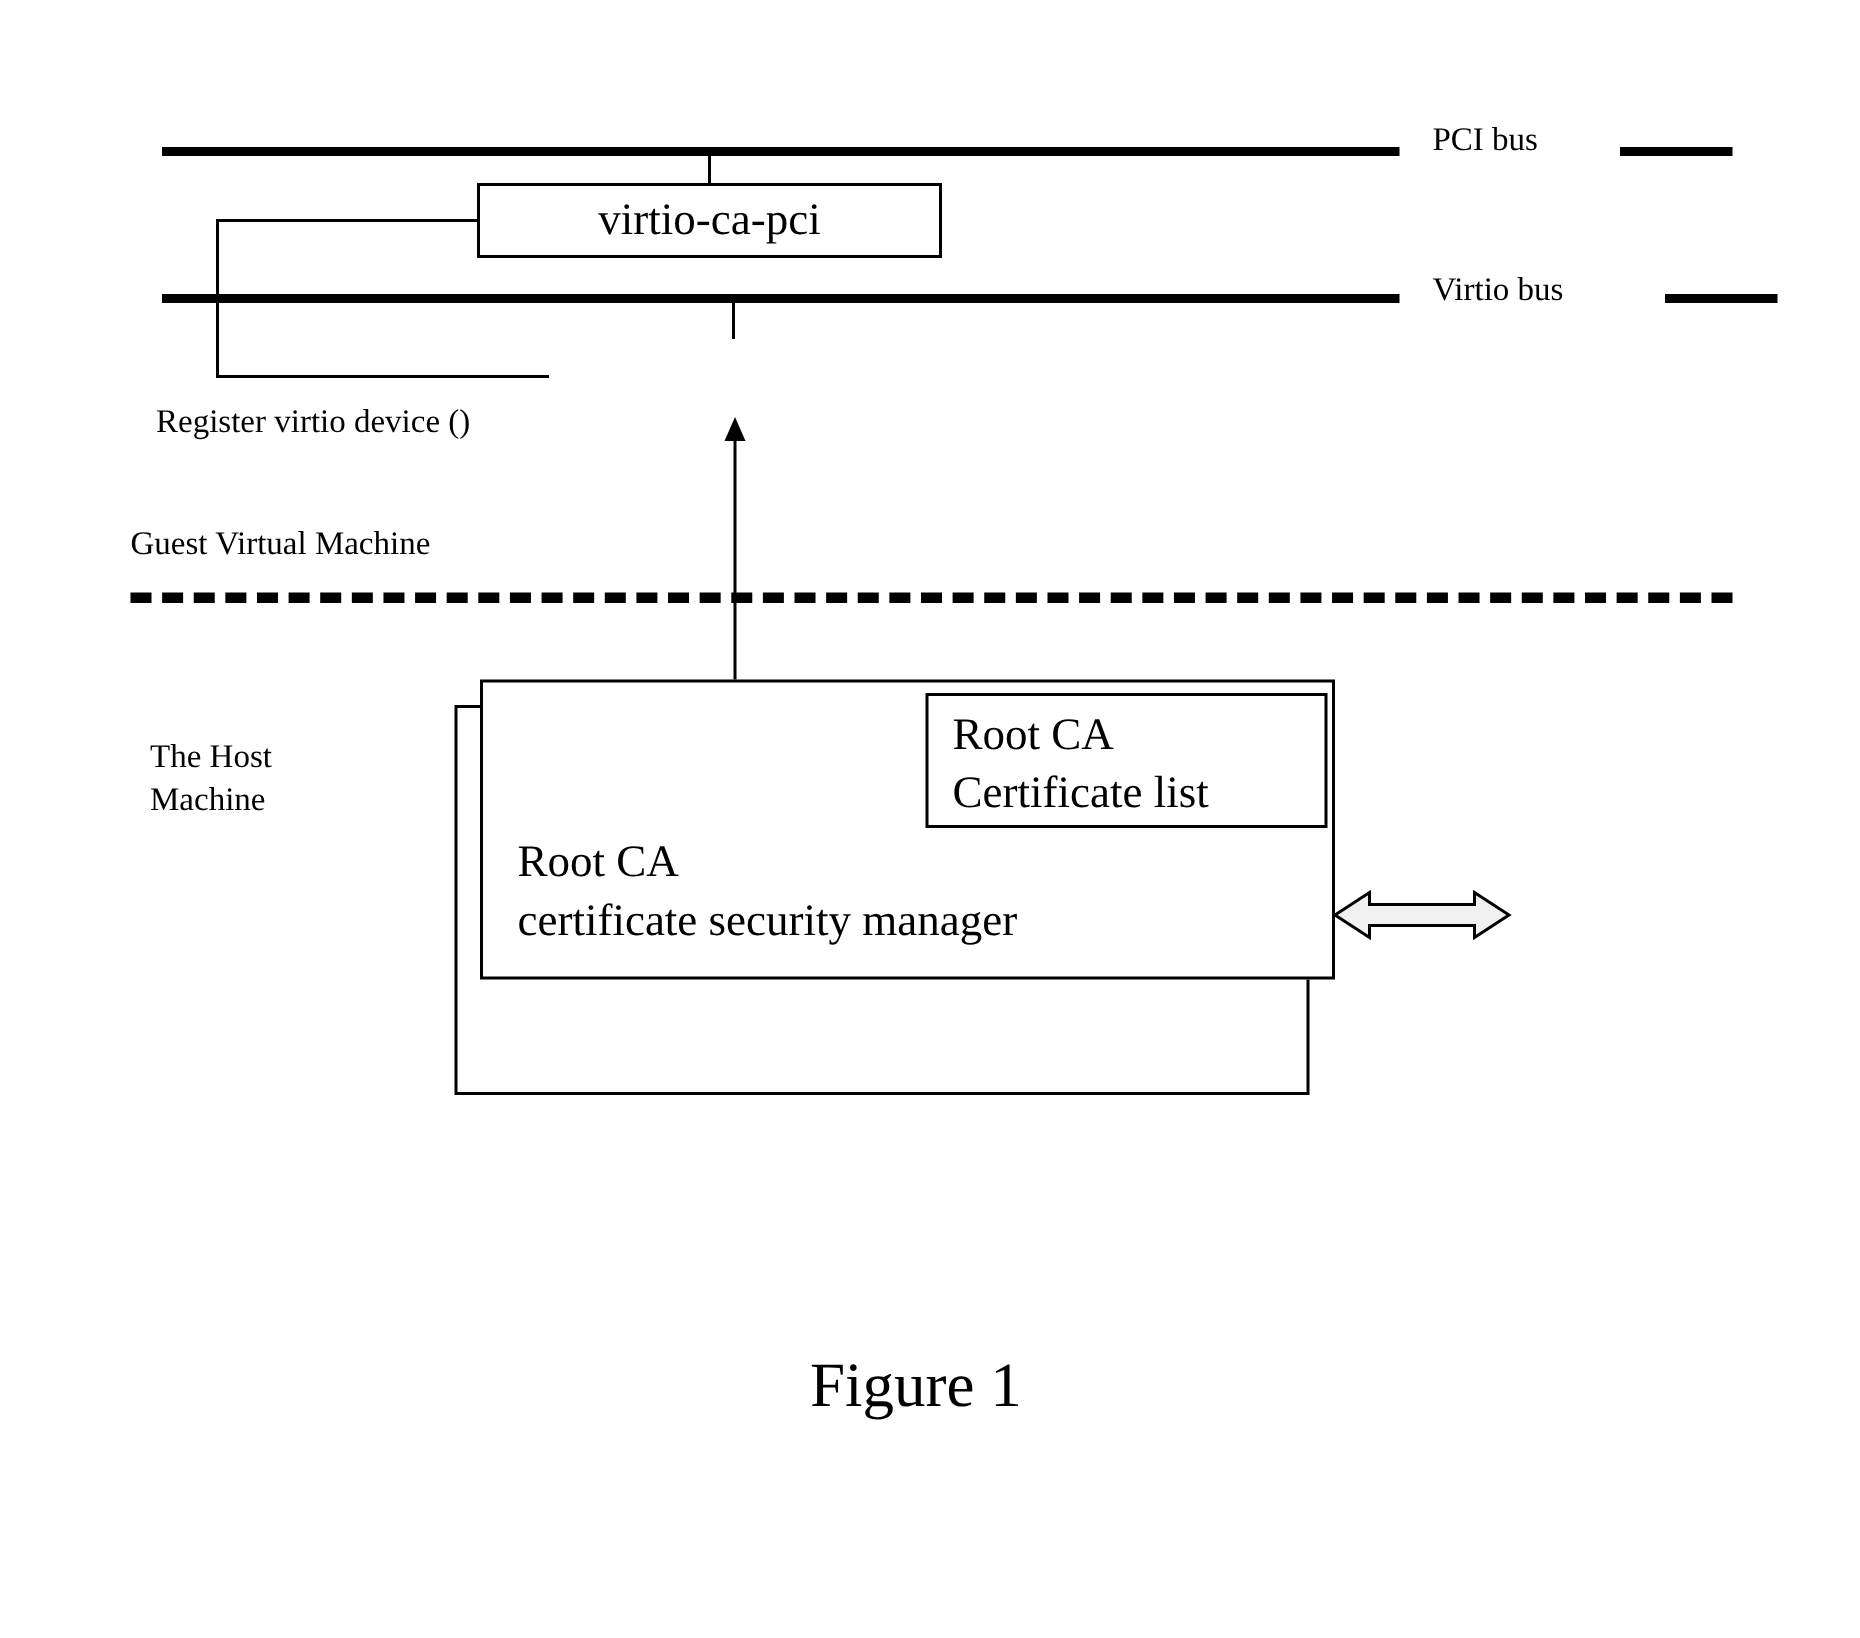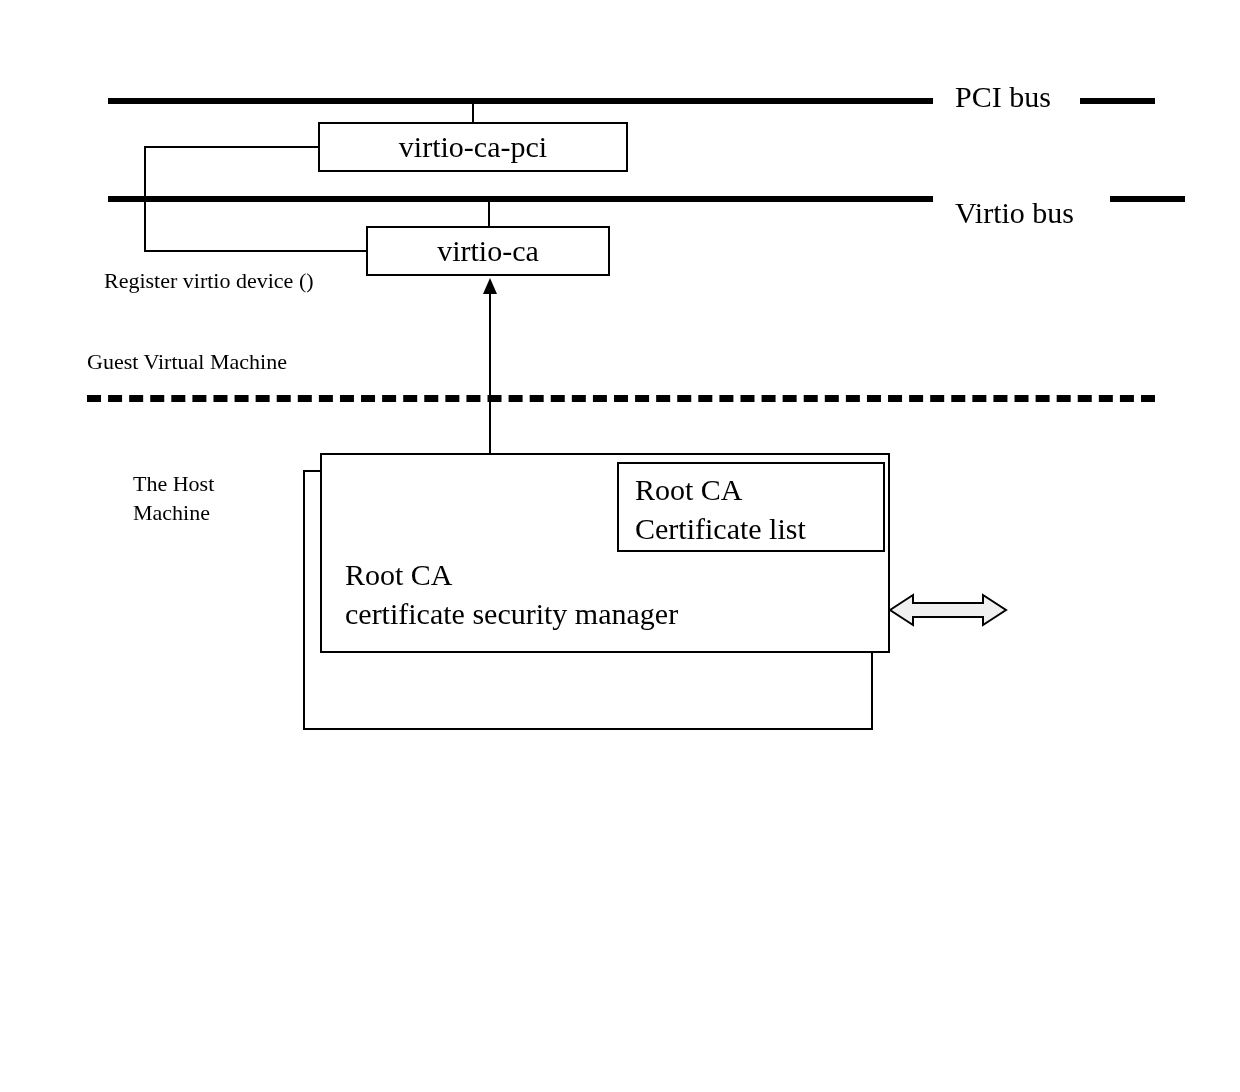--- a/index.html
+++ b/index.html
@@ -17,21 +17,21 @@
       width: 1240px;
       height: 1092px;
     }
     .bus-line {
       position: absolute;
       height: 6px;
       background: black;
     }
     .bus-label {
       position: absolute;
-      font-size: 30px;
+      font-size: 22px;
     }
     .legend-line {
       position: absolute;
       height: 6px;
       width: 75px;
       background: black;
     }
     .box {
       position: absolute;
       border: 2px solid black;
@@ -110,62 +110,60 @@
 </head>
 <body>
 
 <div class="diagram-container">
 
   <div class="bus-line" style="left:108px; top:98px; width:825px;"></div>
   <div class="bus-label" style="left:955px; top:80px;">PCI bus</div>
   <div class="legend-line" style="left:1080px; top:98px;"></div>
 
   <div class="bus-line" style="left:108px; top:196px; width:825px;"></div>
-  <div class="bus-label" style="left:955px; top:196px;">Virtio bus</div>
+  <div class="bus-label" style="left:955px; top:180px;">Virtio bus</div>
   <div class="legend-line" style="left:1110px; top:196px;"></div>
 
   <div class="thin-line-v" style="left:472px; top:104px; height:20px;"></div>
 
   <div class="box" style="left:318px; top:122px; width:310px; height:50px;">
     <span>virtio-ca-pci</span>
   </div>
 
   <div class="thin-line-h" style="left:144px; top:146px; width:174px;"></div>
   <div class="thin-line-v" style="left:144px; top:146px; height:104px;"></div>
   <div class="thin-line-h" style="left:144px; top:250px; width:222px;"></div>
 
   <div class="text-label" style="left:104px; top:268px;">Register virtio device ()</div>
 
-  <div class="box" style="left:366px; top:226px; width:244px; height:50px;">
-    <span>virtio-ca</span>
-  </div>
 
   <div class="thin-line-v" style="left:488px; top:202px; height:24px;"></div>
 
   <div class="text-label" style="left:87px; top:349px;">Guest Virtual Machine</div>
 
   <div class="dashed-line" style="left:87px; top:395px; width:1068px;"></div>
 
   <div class="arrow-line-v" style="left:489px; top:290px; height:170px;"></div>
   <div class="arrowhead up" style="left:483px; top:278px;"></div>
   <div class="arrowhead down" style="left:483px; top:456px;"></div>
 
-  <div class="text-label" style="left:100px; top:470px; white-space: pre-line; line-height:1.3;margin-left:33px;">The Host
+  <div class="text-label" style="left:100px; top:490px; white-space: pre-line; line-height:1.3;">The Host
 Machine</div>
 
   <div class="host-box" style="left:303px; top:470px; width:570px; height:260px;"></div>
 
   <div class="inner-box" style="left:320px; top:453px; width:570px; height:200px;"></div>
   <div class="inner-box-label" style="left:345px; top:555px; white-space: pre-line;">Root CA
 certificate security manager</div>
 
   <div class="inner-box" style="left:617px; top:462px; width:268px; height:90px;"></div>
   <div class="inner-box-label" style="left:635px; top:470px; white-space: pre-line;">Root CA
 Certificate list</div>
 
 
   <svg class="double-arrow" style="left:888px; top:590px; width:120px; height:40px;" viewBox="0 0 120 40">
     <polygon points="2,20 25,5 25,13 95,13 95,5 118,20 95,35 95,27 25,27 25,35" fill="#f0f0f0" stroke="black" stroke-width="2"></polygon>
   </svg>
 
 
+  <div class="figure-caption" style="left:540px; top:900px;">Figure 1</div>
 
 </div>
 
 </body></html>

